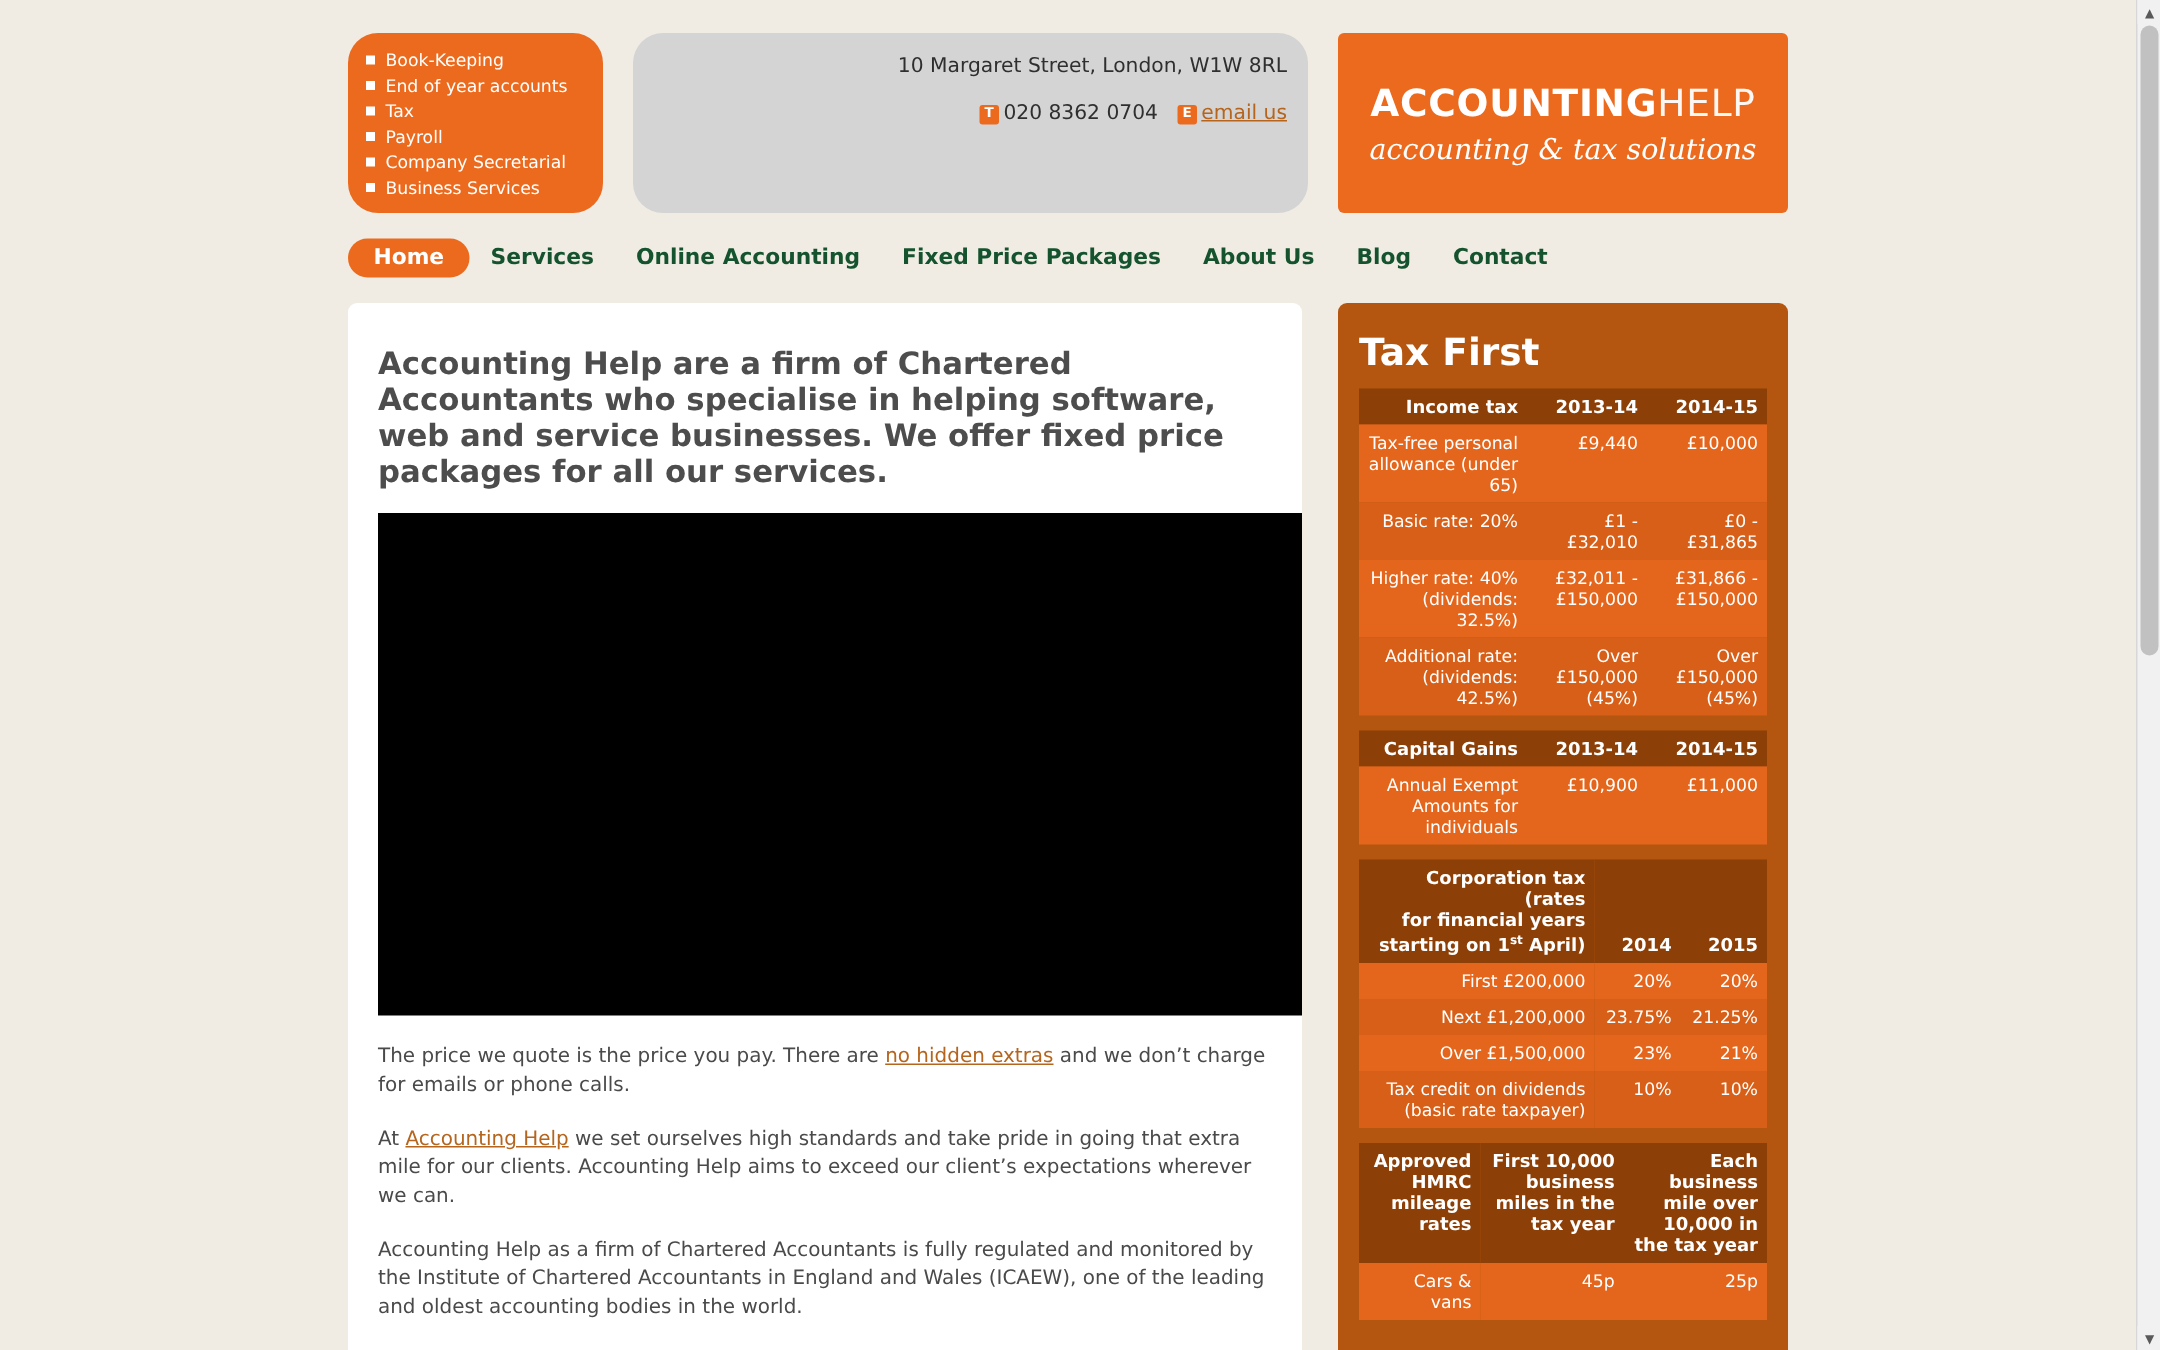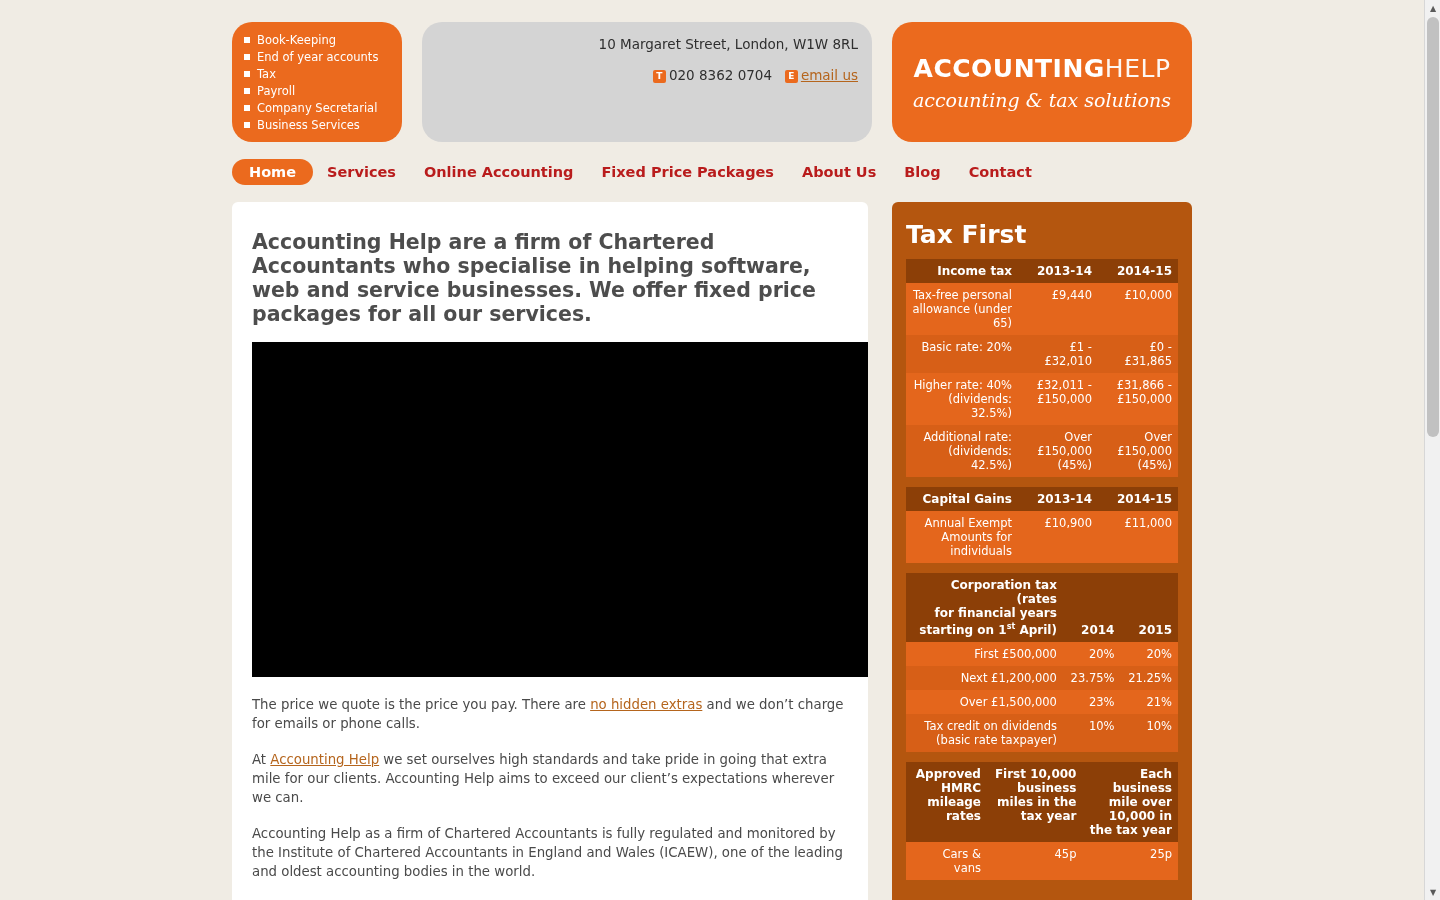--- a/index.html
+++ b/index.html
@@ -61,38 +61,38 @@
     font-size:13.5px; color:#2f2f2f;
   }
   .tag-icon {
     display:inline-block; width:13px; height:13px; background:#eb6a1e;
     color:#fff; font-size:9px; font-weight:bold; text-align:center;
     line-height:13px; border-radius:2px; margin-right:3px; vertical-align:1px;
   }
   .contact-line a { color:#b5651d; text-decoration:underline; }
   .logo-box {
     position:absolute; left:660px; top:0; width:300px; height:120px;
-    background:#eb6a1e; border-radius:20px;
+    background:#eb6a1e; border-radius:4px;
     display:flex; flex-direction:column; align-items:center; justify-content:center;
   }
   .logo-main { font-size:25px; color:#ffffff; letter-spacing:0.5px; }
   .logo-main .bold { font-weight:bold; }
   .logo-main .light { font-weight:normal; opacity:0.95; }
   .logo-sub {
     font-family:"DejaVu Serif", serif; font-style:italic;
     font-size:19px; color:#ffffff; margin-top:6px;
   }
   
   .nav {
     position:absolute; left:232px; top:158px; width:960px; height:28px;
     display:flex; align-items:center; gap:0px;
   }
   .nav a {
     font-family:"DejaVu Sans", sans-serif;
-    font-size:14.5px; font-weight:bold; color:#b91c1c;
+    font-size:14.5px; font-weight:bold; color:#14532d;
     text-decoration:none; padding:5px 14px; white-space:nowrap;
   }
   .nav a.active {
     background:#eb6a1e; color:#ffffff; border-radius:13px; padding:5px 17px;
   }
   
   .content {
     position:absolute; left:232px; top:202px; width:636px; height:700px;
     background:#ffffff; border-radius:6px 6px 0 0;
     padding:28px 20px 0 20px;
@@ -239,21 +239,21 @@
           <tr class="hdr">
         <td style="width:150px">
           <span>Corporation tax (rates</span><br>
           <span>for financial years</span><br>
           <span>starting on 1</span><sup>st</sup><span> April)</span>
         </td>
         <td style="width:55px; vertical-align:bottom">2014</td>
         <td style="width:55px; vertical-align:bottom">2015</td>
       </tr>
       <tr class="row-a">
-        <td>First £500,000</td>
+        <td>First £200,000</td>
         <td>20%</td>
         <td>20%</td>
       </tr>
       <tr class="row-b">
         <td>Next £1,200,000</td>
         <td>23.75%</td>
         <td>21.25%</td>
       </tr>
       <tr class="row-a">
         <td>Over £1,500,000</td>

